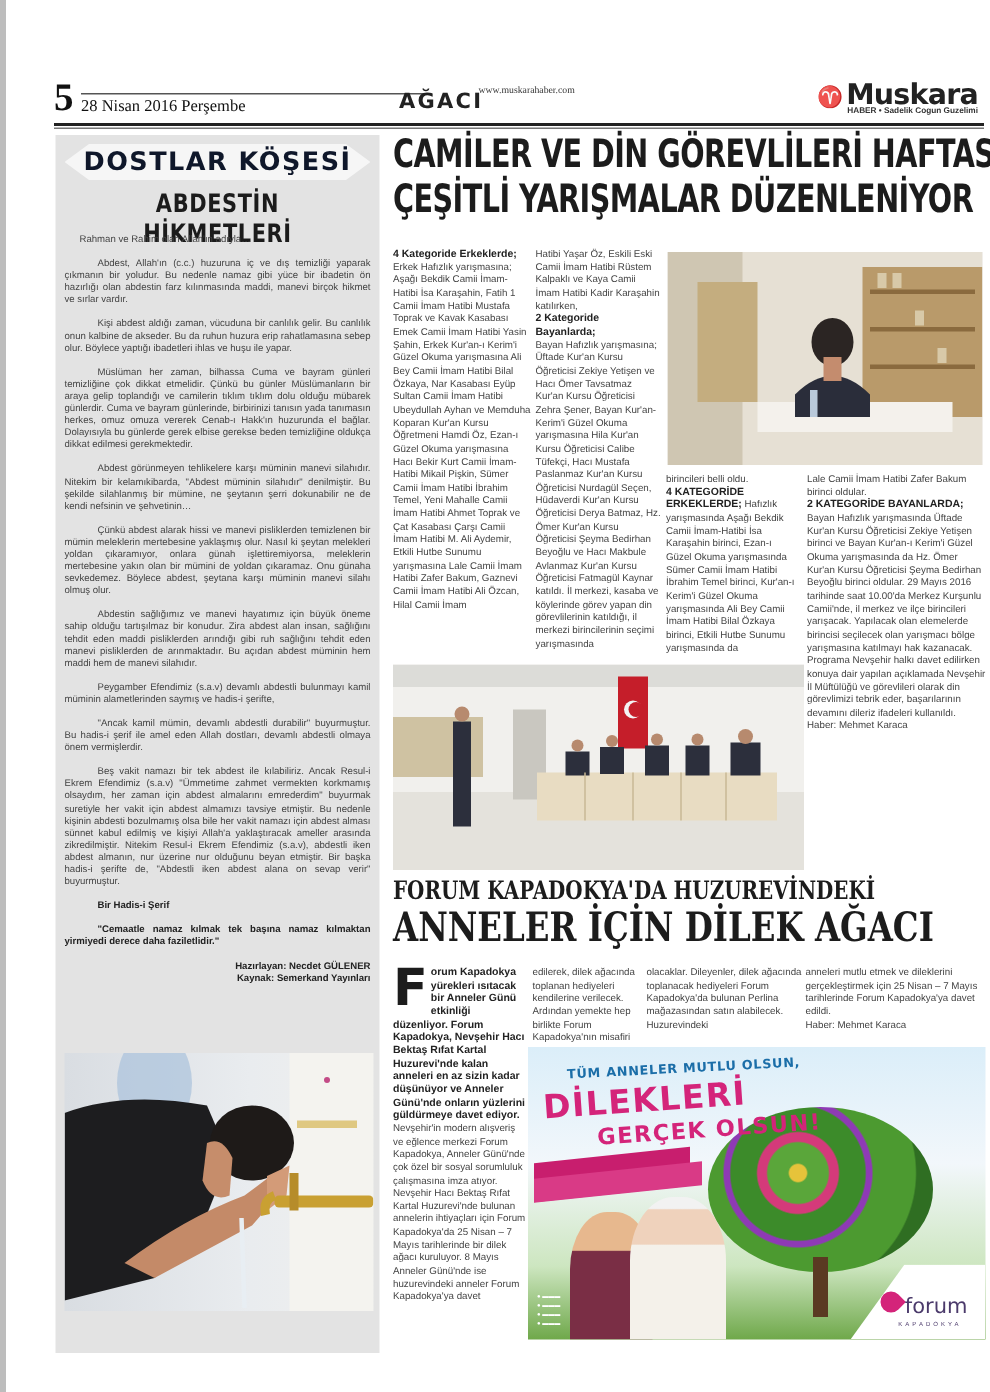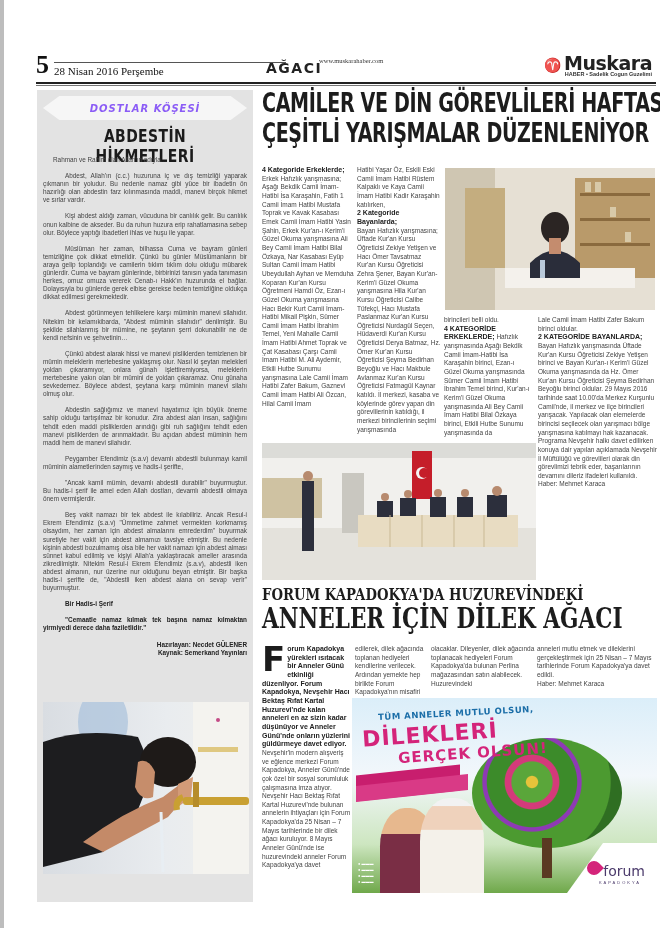--- a/index.html
+++ b/index.html
@@ -18,21 +18,21 @@
   .logo { position: absolute; right: 4px; top: -2px; text-align: right; }
   .logo-main { font-family: "DejaVu Sans", sans-serif; font-weight: bold; font-size: 19px; color: #222; letter-spacing: -0.5px; }
   .logo-icon { display: inline-block; font-size: 14px; color: #333; margin-right: 2px; }
   .logo-sub { font-size: 5.5px; color: #333; font-weight: bold; margin-top: -3px; }
   .hdr-rule { position: absolute; left: 36px; top: 82px; width: 620px; height: 2px; background: #222; }
   .hdr-rule2 { position: absolute; left: 36px; top: 85px; width: 620px; height: 1px; background: #777; }
 
   
   .left-col { position: absolute; left: 37px; top: 90px; width: 216px; height: 812px; background: #e3e3e3; }
   .corner-title { position: absolute; left: 6px; top: 6px; width: 204px; height: 24px; background: #f6f6f6; clip-path: polygon(8% 0, 92% 0, 100% 50%, 92% 100%, 8% 100%, 0 50%); display: flex; align-items: center; justify-content: center; }
-  .corner-title span { font-family: "DejaVu Sans", sans-serif; font-weight: bold; font-size: 10px; letter-spacing: 1px; color: #8b5cf6; font-style: italic; }
+  .corner-title span { font-family: "DejaVu Sans", sans-serif; font-weight: bold; font-size: 17px; letter-spacing: 1px; color: #0f172a; }
   .art-title { position: absolute; left: 0; top: 36px; width: 216px; text-align: center; font-family: "DejaVu Sans", sans-serif; font-weight: bold; font-size: 17px; color: #1b1b1b; transform: scaleX(0.82); letter-spacing: 0.5px; }
   .art-body { position: absolute; left: 6px; top: 66px; width: 204px; font-size: 6.4px; line-height: 8.1px; color: #444; }
   .art-body p { text-align: justify; margin-bottom: 8px; text-indent: 22px; }
   .art-body p.noind { text-indent: 10px; }
   .art-body p.bold { font-weight: bold; color: #222; }
   .art-body .sig { text-align: right; font-weight: bold; color: #222; text-indent: 0; }
   .wash-photo { position: absolute; left: 6px; top: 612px; width: 206px; height: 172px; overflow: hidden; background: linear-gradient(90deg, #d9dde2 0%, #e9ecef 60%, #f0f0ee 100%); }
 
   
   .headline { position: absolute; left: 262px; top: 88px; width: 395px; }

